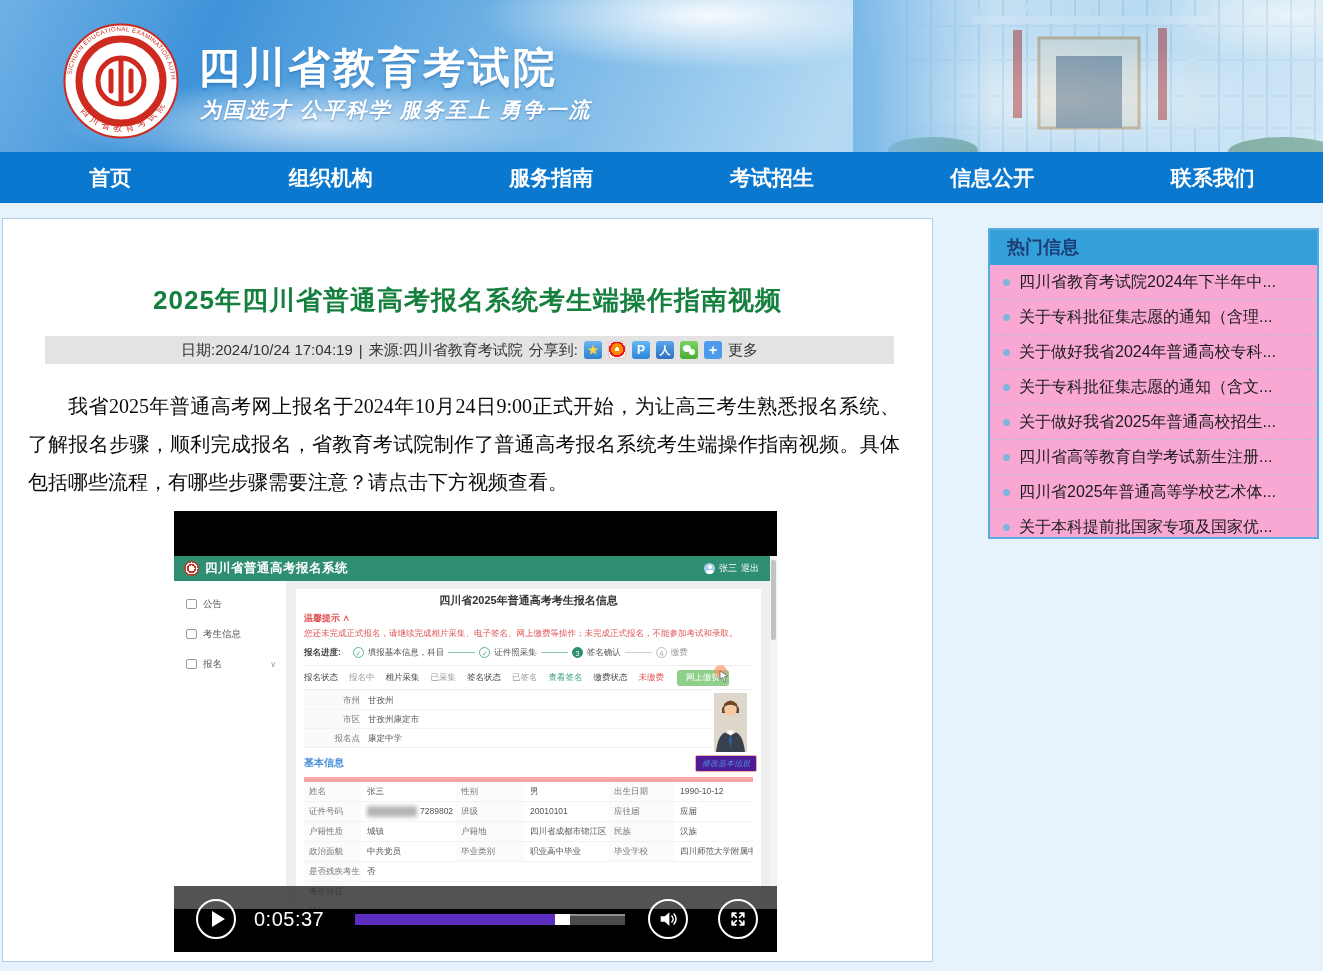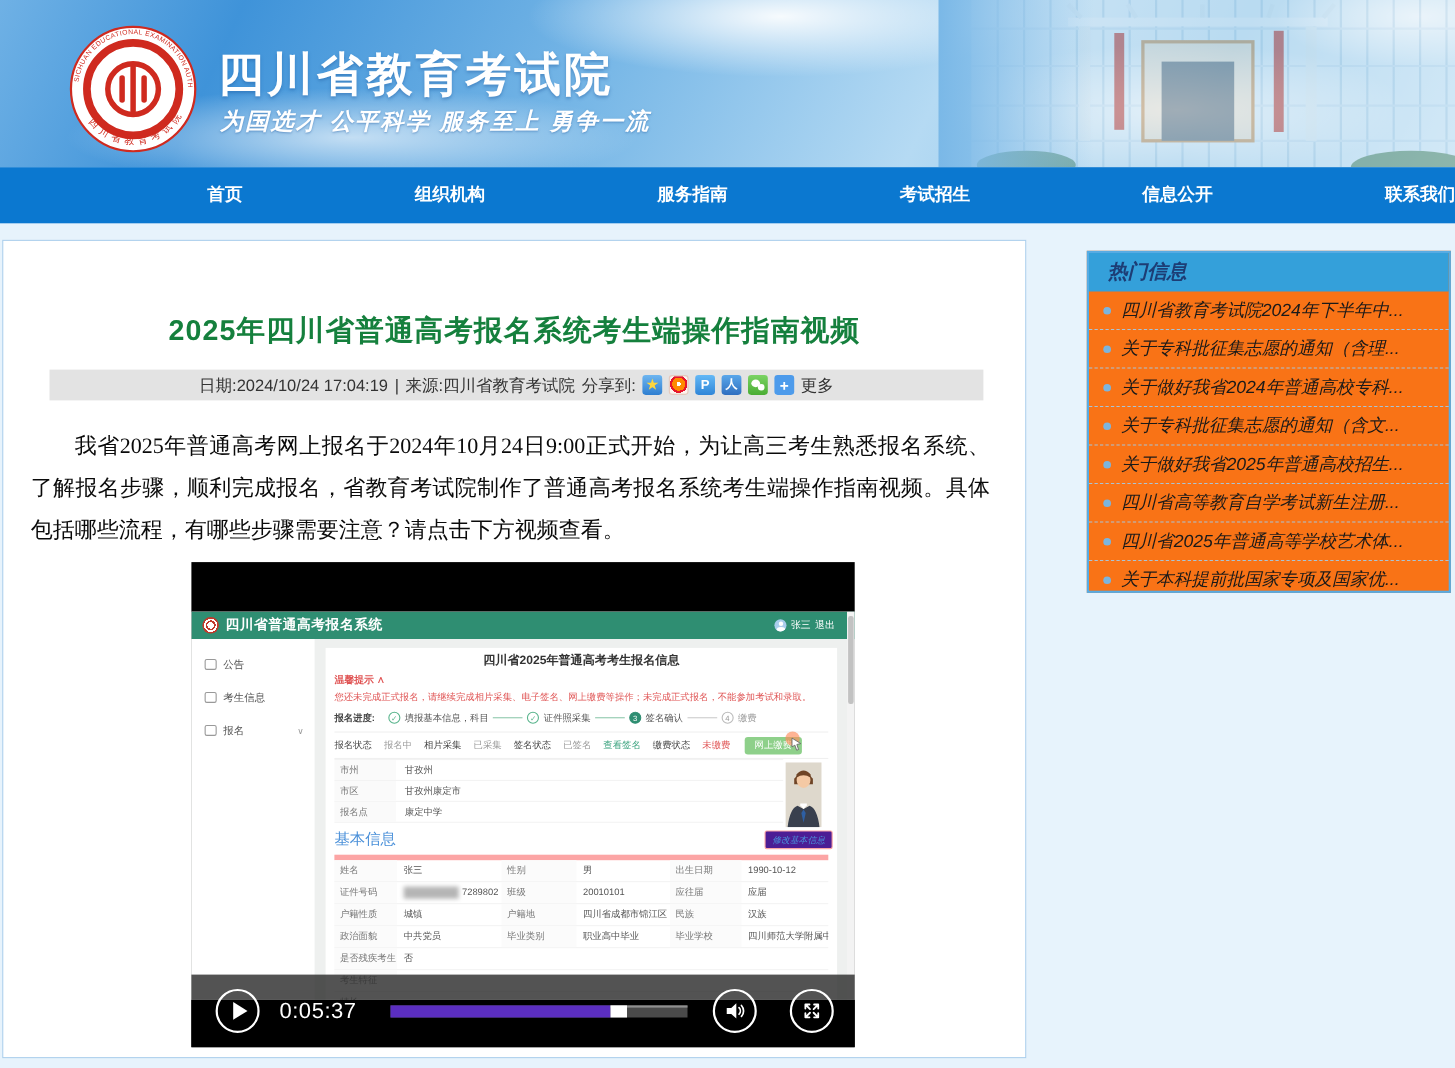--- a/index.html
+++ b/index.html
@@ -14,21 +14,21 @@
   .c2{left:60px;top:80px;width:520px;height:90px;opacity:.7;}
   .c3{left:860px;top:40px;width:420px;height:120px;opacity:.8;}
   .c4{left:1160px;top:-30px;width:260px;height:90px;opacity:.9;}
   .building{position:absolute;right:0;top:0;}
   .logo{position:absolute;left:62px;top:22px;width:118px;height:118px;}
   .site-title{position:absolute;left:198px;top:40px;font-size:42px;font-weight:bold;color:#fff;letter-spacing:3px;text-shadow:0 2px 3px rgba(30,90,160,.45);}
   .site-slogan{position:absolute;left:200px;top:96px;font-size:21px;font-weight:bold;font-style:italic;color:#fff;letter-spacing:2px;text-shadow:0 1px 2px rgba(30,90,160,.5);}
 
   
   .main-nav{position:absolute;left:0;top:152px;width:1323px;height:51px;background:#0b78d0;display:flex;}
-  .nav-item{flex:1;text-align:right;line-height:51px;color:#fff;font-size:16px;font-weight:bold;cursor:pointer;}
+  .nav-item{flex:1;text-align:center;line-height:51px;color:#fff;font-size:21px;font-weight:bold;cursor:pointer;}
 
   
   .content-box{position:absolute;left:2px;top:218px;width:931px;height:744px;background:#fff;border:1px solid #abcfed;box-sizing:border-box;}
   .article-title{position:absolute;left:0;top:64px;width:100%;margin:0;text-align:center;font-size:26px;font-weight:bold;color:#15803d;letter-spacing:1px;}
   .meta-bar{position:absolute;left:42px;top:117px;width:849px;height:28px;background:#e3e3e3;display:flex;align-items:center;justify-content:center;font-size:15px;color:#333;}
   .meta-bar span{margin:0 3px;}
   .share-ic{display:inline-block;width:18px;height:18px;border-radius:3px;margin:0 2px;vertical-align:middle;text-align:center;line-height:18px;font-size:12px;font-weight:bold;color:#fff;cursor:pointer;position:relative;}
   .ic-qzone{background:linear-gradient(#6db5f0,#2f7fd1);color:#ffd63d;}
   .ic-weibo{background:radial-gradient(circle at 50% 45%,#fff 0 2px,#ff8a00 2px 6px,#e6162d 6px 8px,#fdf3ee 8px);border:1px solid #e5c9bd;box-sizing:border-box;}
   .ic-p{background:linear-gradient(#63b8f6,#2f86d8);}
@@ -71,25 +71,25 @@
   .conn.gray{background:#ccc;}
   .p-status{position:absolute;top:76px;left:8px;right:8px;height:23px;border-top:1px solid #f0f0f0;border-bottom:1px solid #f0f0f0;display:flex;align-items:center;gap:11px;font-size:8.5px;color:#444;}
   .stv{color:#999;}
   .st-link{color:#3aa27e;}
   .st-red{color:#e05555;}
   .pay-btn{background:#8ed08a;color:#fff;border-radius:3px;padding:2px 9px;position:relative;margin-left:2px;}
   .cursor-halo{position:absolute;right:2px;top:-5px;width:13px;height:13px;border-radius:50%;background:rgba(255,140,90,.65);}
   .cursor-ic{position:absolute;right:0px;top:0px;}
   .p-loc{position:absolute;top:101px;left:8px;width:408px;border-top:1px solid #f3f3f3;}
   .loc-row{height:18px;display:flex;border-bottom:1px solid #f3f3f3;font-size:8.5px;line-height:18px;}
-  .loc-l{width:56px;background:#fafafa;color:#777;padding-left:5px;box-sizing:border-box;flex:none;}
+  .loc-l{width:56px;background:#fafafa;color:#777;padding-left:5px;box-sizing:border-box;flex:none;text-align:right;}
   .loc-v{padding-left:8px;color:#555;}
   .p-photo{position:absolute;top:104px;right:14px;width:33px;height:59px;}
   .p-basic{position:absolute;top:165px;left:8px;right:4px;height:18px;display:flex;align-items:center;}
-  .basic-label{color:#4a90d9;font-size:14px;font-weight:normal;}
+  .basic-label{color:#4a90d9;font-size:10px;font-weight:bold;}
   .p-edit{margin-left:auto;border:1px solid #fca5a5;color:#4a90d9;font-size:8px;padding:2px 6px;border-radius:2px;background:#4c1d95;font-style:italic;}
   .p-grid{position:absolute;top:188px;left:8px;right:8px;border-top:5px solid #fca5a5;}
   .g-row{height:19px;display:flex;border-bottom:1px solid #f3f3f3;font-size:8.5px;line-height:19px;}
   .cell{box-sizing:border-box;overflow:hidden;white-space:nowrap;}
   .cl{background:#fbfbfb;color:#777;padding-left:5px;flex:none;}
   .cv{color:#555;padding-left:6px;}
   .w-l1{width:57px;} .w-v1{width:95px;} .w-l2{width:68px;} .w-v2{width:85px;} .w-l3{width:65px;} .w-v3{flex:1;}
   .w-sl{width:57px;} .w-sv{flex:1;}
   .blurbox{display:inline-block;width:50px;height:11px;background:#b5b5b5;filter:blur(2px);vertical-align:middle;margin-right:3px;}
   .sys-scroll{position:absolute;right:0;top:0;width:7px;height:353px;background:#f3f3f3;}
@@ -103,21 +103,21 @@
   .play-btn::after{content:'';position:absolute;left:14px;top:9.5px;border-left:13px solid #fff;border-top:8px solid transparent;border-bottom:8px solid transparent;}
   .time{position:absolute;left:80px;top:22px;color:#fff;font-size:20px;letter-spacing:.5px;}
   .track{position:absolute;left:181px;top:28px;width:270px;height:11px;background:#4a4a4a;cursor:pointer;}
   .track-fill{position:absolute;left:0;top:0;height:100%;width:74%;background:#5b2ec0;}
   .track-handle{position:absolute;left:74%;top:0;width:15px;height:100%;background:#fff;}
   .track-top{position:absolute;left:74%;right:0;top:0;height:2px;background:#8f8f8f;}
   .round-ic{position:absolute;top:13px;width:40px;height:40px;border:2.5px solid #fff;border-radius:50%;box-sizing:border-box;display:flex;align-items:center;justify-content:center;cursor:pointer;}
   .vol-btn{left:474px;} .fs-btn{left:544px;}
 
   
-  .hot-box{position:absolute;left:988px;top:228px;width:331px;height:311px;background:#f97316;border:2px solid #57abe3;box-sizing:border-box;font-style:italic;}
+  .hot-box{position:absolute;left:988px;top:228px;width:331px;height:311px;background:#f9a8d4;border:2px solid #57abe3;box-sizing:border-box;}
   .hot-header{height:35px;line-height:35px;background:#34a0da;color:#1d3d75;font-size:18px;font-weight:bold;padding-left:17px;}
   .hot-list{margin:0;padding:0;list-style:none;}
   .hot-item{height:34px;display:flex;align-items:center;padding-left:13px;border-bottom:1px dashed #aac4d6;cursor:pointer;}
   .hot-item:last-child{border-bottom:none;}
   .hot-bullet{width:7px;height:7px;border-radius:50%;background:#7cb5de;margin-right:9px;flex:none;}
   .hot-text{font-size:16px;color:#1a1a1a;white-space:nowrap;overflow:hidden;}
 </style>
 </head>
 <body>
 

